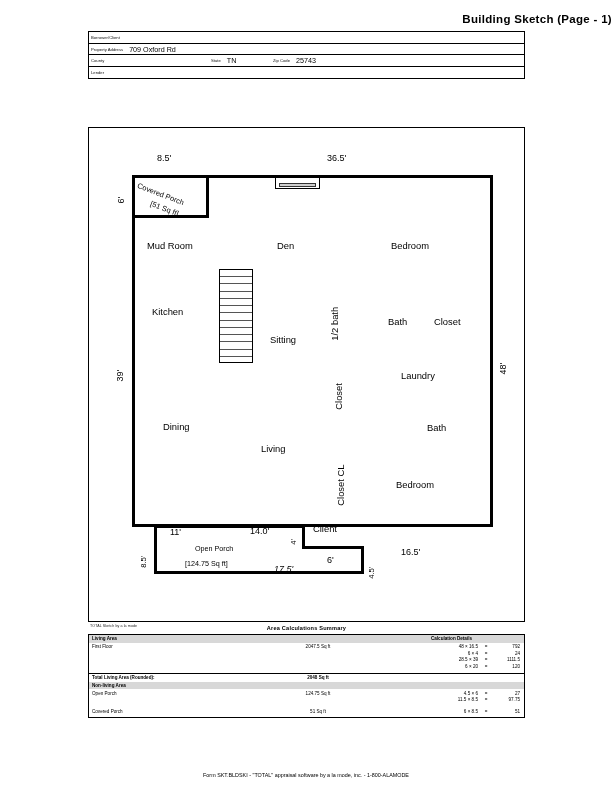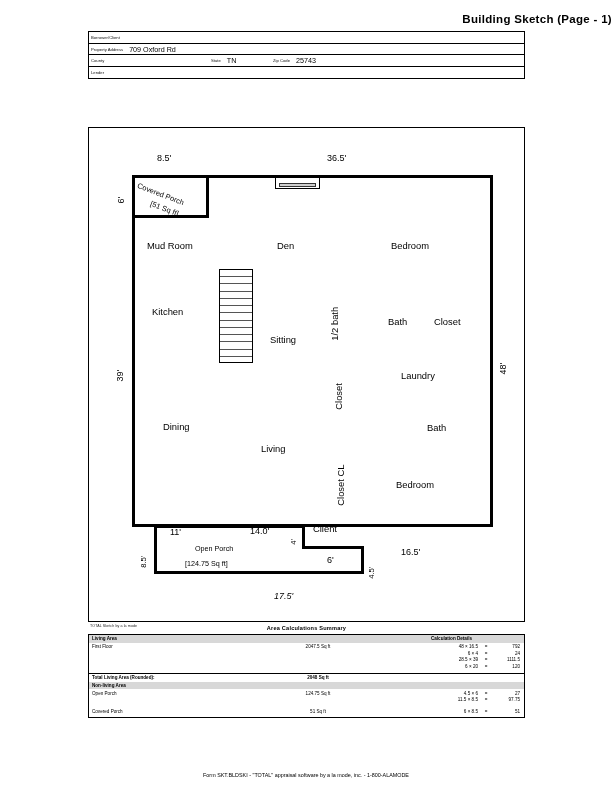--- a/index.html
+++ b/index.html
@@ -316,21 +316,21 @@
     <div class="dim" style="left:68px; top:26px;">8.5'</div>
     <div class="dim" style="left:238px; top:26px;">36.5'</div>
 
     <div class="dim vert" style="left:32px; top:62px; width:18px; margin-left:-9px;">6'</div>
     <div class="dim vert" style="left:31px; top:238px; width:22px; margin-left:-11px;">39'</div>
     <div class="dim vert" style="left:414px; top:231px; width:22px; margin-left:-11px;">48'</div>
 
     <div class="dim" style="left:81px; top:400px;">11'</div>
     <div class="dim" style="left:161px; top:399px;">14.0'</div>
     <div class="dim vert tiny" style="left:55px; top:424px; width:24px; margin-left:-12px;">8.5'</div>
-    <div class="dim" style="left:185px; top:464px;font-style:italic;">17.5'</div>
+    <div class="dim" style="left:185px; top:437px;font-style:italic;">17.5'</div>
     <div class="dim vert tiny" style="left:205px; top:406px; width:14px; margin-left:-7px;">4'</div>
     <div class="dim" style="left:238px; top:428px;">6'</div>
     <div class="dim vert tiny" style="left:283px; top:435px; width:24px; margin-left:-12px;">4.5'</div>
     <div class="dim" style="left:312px; top:420px;">16.5'</div>
 
   </div>
 </div>
 
 <div id="calc-summary">
   <div id="calc-note">TOTAL Sketch by a la mode</div>

